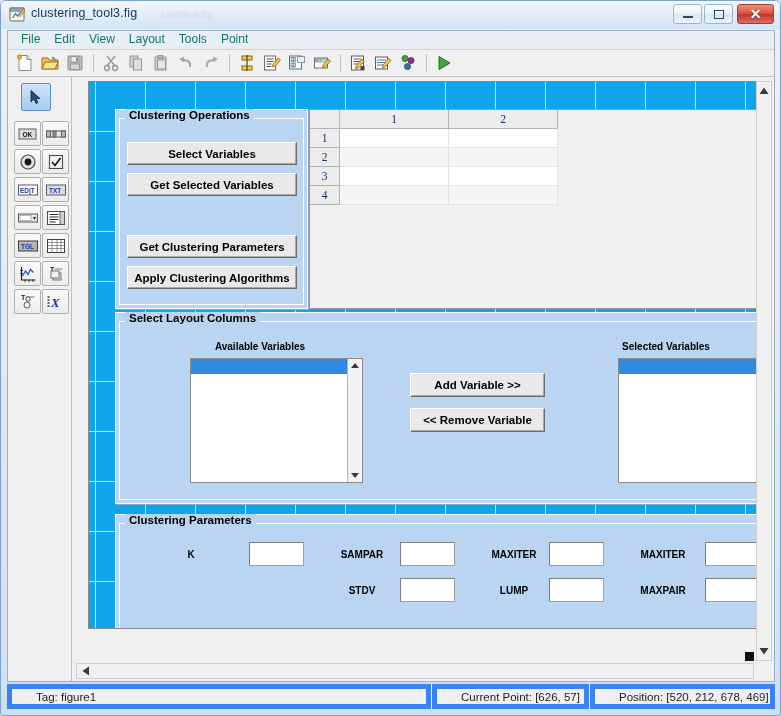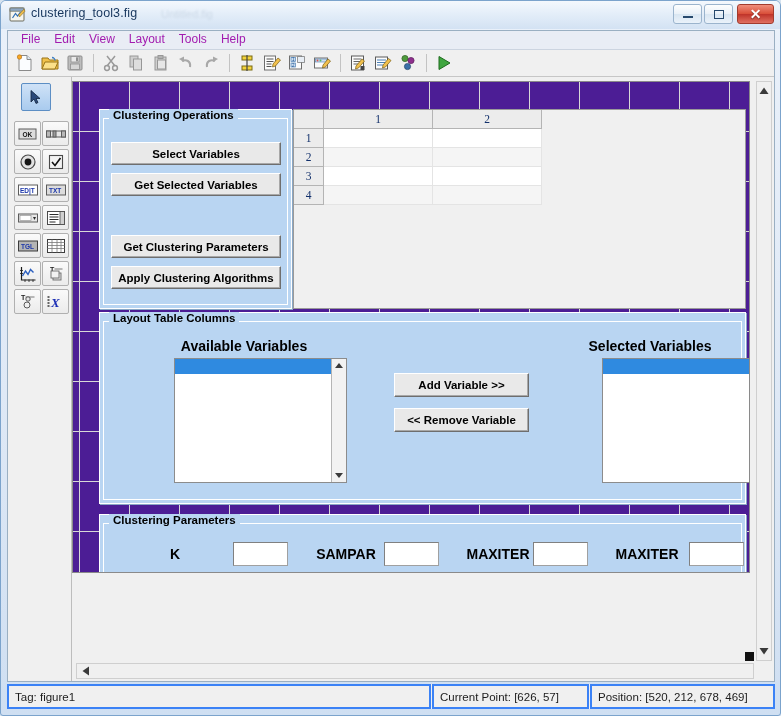--- a/index.html
+++ b/index.html
@@ -70,21 +70,21 @@
   }
 
   
   #menubar {
     position: absolute; left: 0; top: 0; width: 766px; height: 19px;
     background: #e9edf5;
     border-bottom: 1px solid #ccd4e0;
     display: flex; align-items: center; padding-left: 6px;
   }
   .menu-item {
-    font-size: 12px; color: #a21caf; padding: 1px 7px 2px 7px; line-height: 15px;
+    font-size: 12px; color: #0f766e; padding: 1px 7px 2px 7px; line-height: 15px;
   }
 
   
   #toolbar {
     position: absolute; left: 0; top: 19px; width: 766px; height: 27px;
     background: #f0f0f0;
     border-bottom: 1px solid #c6c6c6;
     display: flex; align-items: center; padding-left: 5px;
   }
   .tb-btn {
@@ -113,23 +113,23 @@
     overflow: hidden;
   }
 
   
   #canvas-wrap {
     position: absolute; left: 64px; top: 46px;
     width: 702px; height: 604px;
     background: #f0f0f0;
   }
   #canvas {
-    position: absolute; left: 0; top: 4px;
-    width: 678px; height: 492px;
-    background: #4c1d95;
+    position: absolute; left: 16px; top: 4px;
+    width: 678px; height: 548px;
+    background: #0ea5e9;
     border: 1px solid #8a8a8a;
     overflow: hidden;
   }
   #grid {
     position: absolute; left: 0; top: 0; right: 0; bottom: 0;
     background-image:
       linear-gradient(to right, #d8d8d8 1px, transparent 1px),
       linear-gradient(to bottom, #d8d8d8 1px, transparent 1px);
     background-size: 50px 50px;
     background-position: 6px -1px;
@@ -177,21 +177,21 @@
     border-right-color: #6e6e6e; border-bottom-color: #6e6e6e;
     box-shadow: inset -1px -1px 0 #a8a8a8;
     display: flex; align-items: center; justify-content: center;
     font-size: 11.5px; font-weight: bold; color: #000;
     white-space: nowrap;
   }
 
   
   .uitext {
     position: absolute;
-    font-size: 14px; font-weight: bold; color: #000;
+    font-size: 10px; font-weight: bold; color: #000;
     white-space: nowrap;
     display: flex; align-items: center; text-align: right;
   }
 
   
   .uiedit {
     position: absolute;
     background: #ffffff;
     border: 1px solid #a0a0a0;
     border-top-color: #808080; border-left-color: #808080;
@@ -254,24 +254,24 @@
   }
 
   
   #statusbar {
     position: absolute; left: 6px; top: 683px;
     width: 768px; height: 25px;
     background: #f0f0f0;
     display: flex; align-items: stretch;
   }
   .status-cell {
-    border: 2px solid #3b82f6;
+    border: 5px solid #3b82f6;
     background: #f0f0f0;
     display: flex; align-items: center;
-    padding-left: 6px;
+    padding-left: 24px;
     font-size: 11.5px; color: #1d1d1d;
     white-space: nowrap;
   }
   #status-tag { width: 424px; }
   #status-point { width: 157px; margin-left: 1px; }
   #status-pos { flex: 1; margin-left: 1px; }
 </style>
 </head>
 <body>
 
@@ -299,21 +299,21 @@
   </div>
 
   <div id="client">
 
     <div id="menubar">
       <div class="menu-item">File</div>
       <div class="menu-item">Edit</div>
       <div class="menu-item">View</div>
       <div class="menu-item">Layout</div>
       <div class="menu-item">Tools</div>
-      <div class="menu-item">Help</div>
+      <div class="menu-item">Point</div>
     </div>
 
     <div id="toolbar">
 
       <div class="tb-btn">
         <svg width="18" height="18" viewBox="0 0 18 18">
           <path d="M3 1.5h8l4 4v11H3z" fill="#fbfdff" stroke="#8a8a8a" stroke-width="1"></path>
           <path d="M11 1.5v4h4" fill="#dbe8f5" stroke="#8a8a8a" stroke-width="1"></path>
           <circle cx="3.5" cy="3" r="2.2" fill="#f7a823" stroke="#b9731a" stroke-width=".7"></circle>
         </svg>
@@ -589,21 +589,21 @@
           <div class="tbl-cell" style="left:30px; top:38px; width:109px; background:#f5f5f5;"></div>
           <div class="tbl-cell" style="left:139px; top:38px; width:109px; background:#f5f5f5;"></div>
           <div class="tbl-cell" style="left:30px; top:57px; width:109px; background:#ffffff;"></div>
           <div class="tbl-cell" style="left:139px; top:57px; width:109px; background:#ffffff;"></div>
           <div class="tbl-cell" style="left:30px; top:76px; width:109px; background:#f5f5f5;"></div>
           <div class="tbl-cell" style="left:139px; top:76px; width:109px; background:#f5f5f5;"></div>
         </div>
 
         <div class="uipanel" style="left:26px; top:230px; width:647px; height:192px;">
           <div class="uipanel-inner"></div>
-          <div class="uipanel-title">Layout Table Columns</div>
+          <div class="uipanel-title">Select Layout Columns</div>
 
           <div class="uitext" style="left:54px; top:24px; width:180px; height:18px; justify-content:center;">Available Variables</div>
 
           <div class="uilistbox" style="left:74px; top:45px; width:173px; height:125px;">
             <div class="lb-body">
               <div class="lb-sel"></div>
             </div>
             <div class="lb-scroll">
               <div class="lb-arrow-up"></div>
               <div class="lb-arrow-dn"></div>

